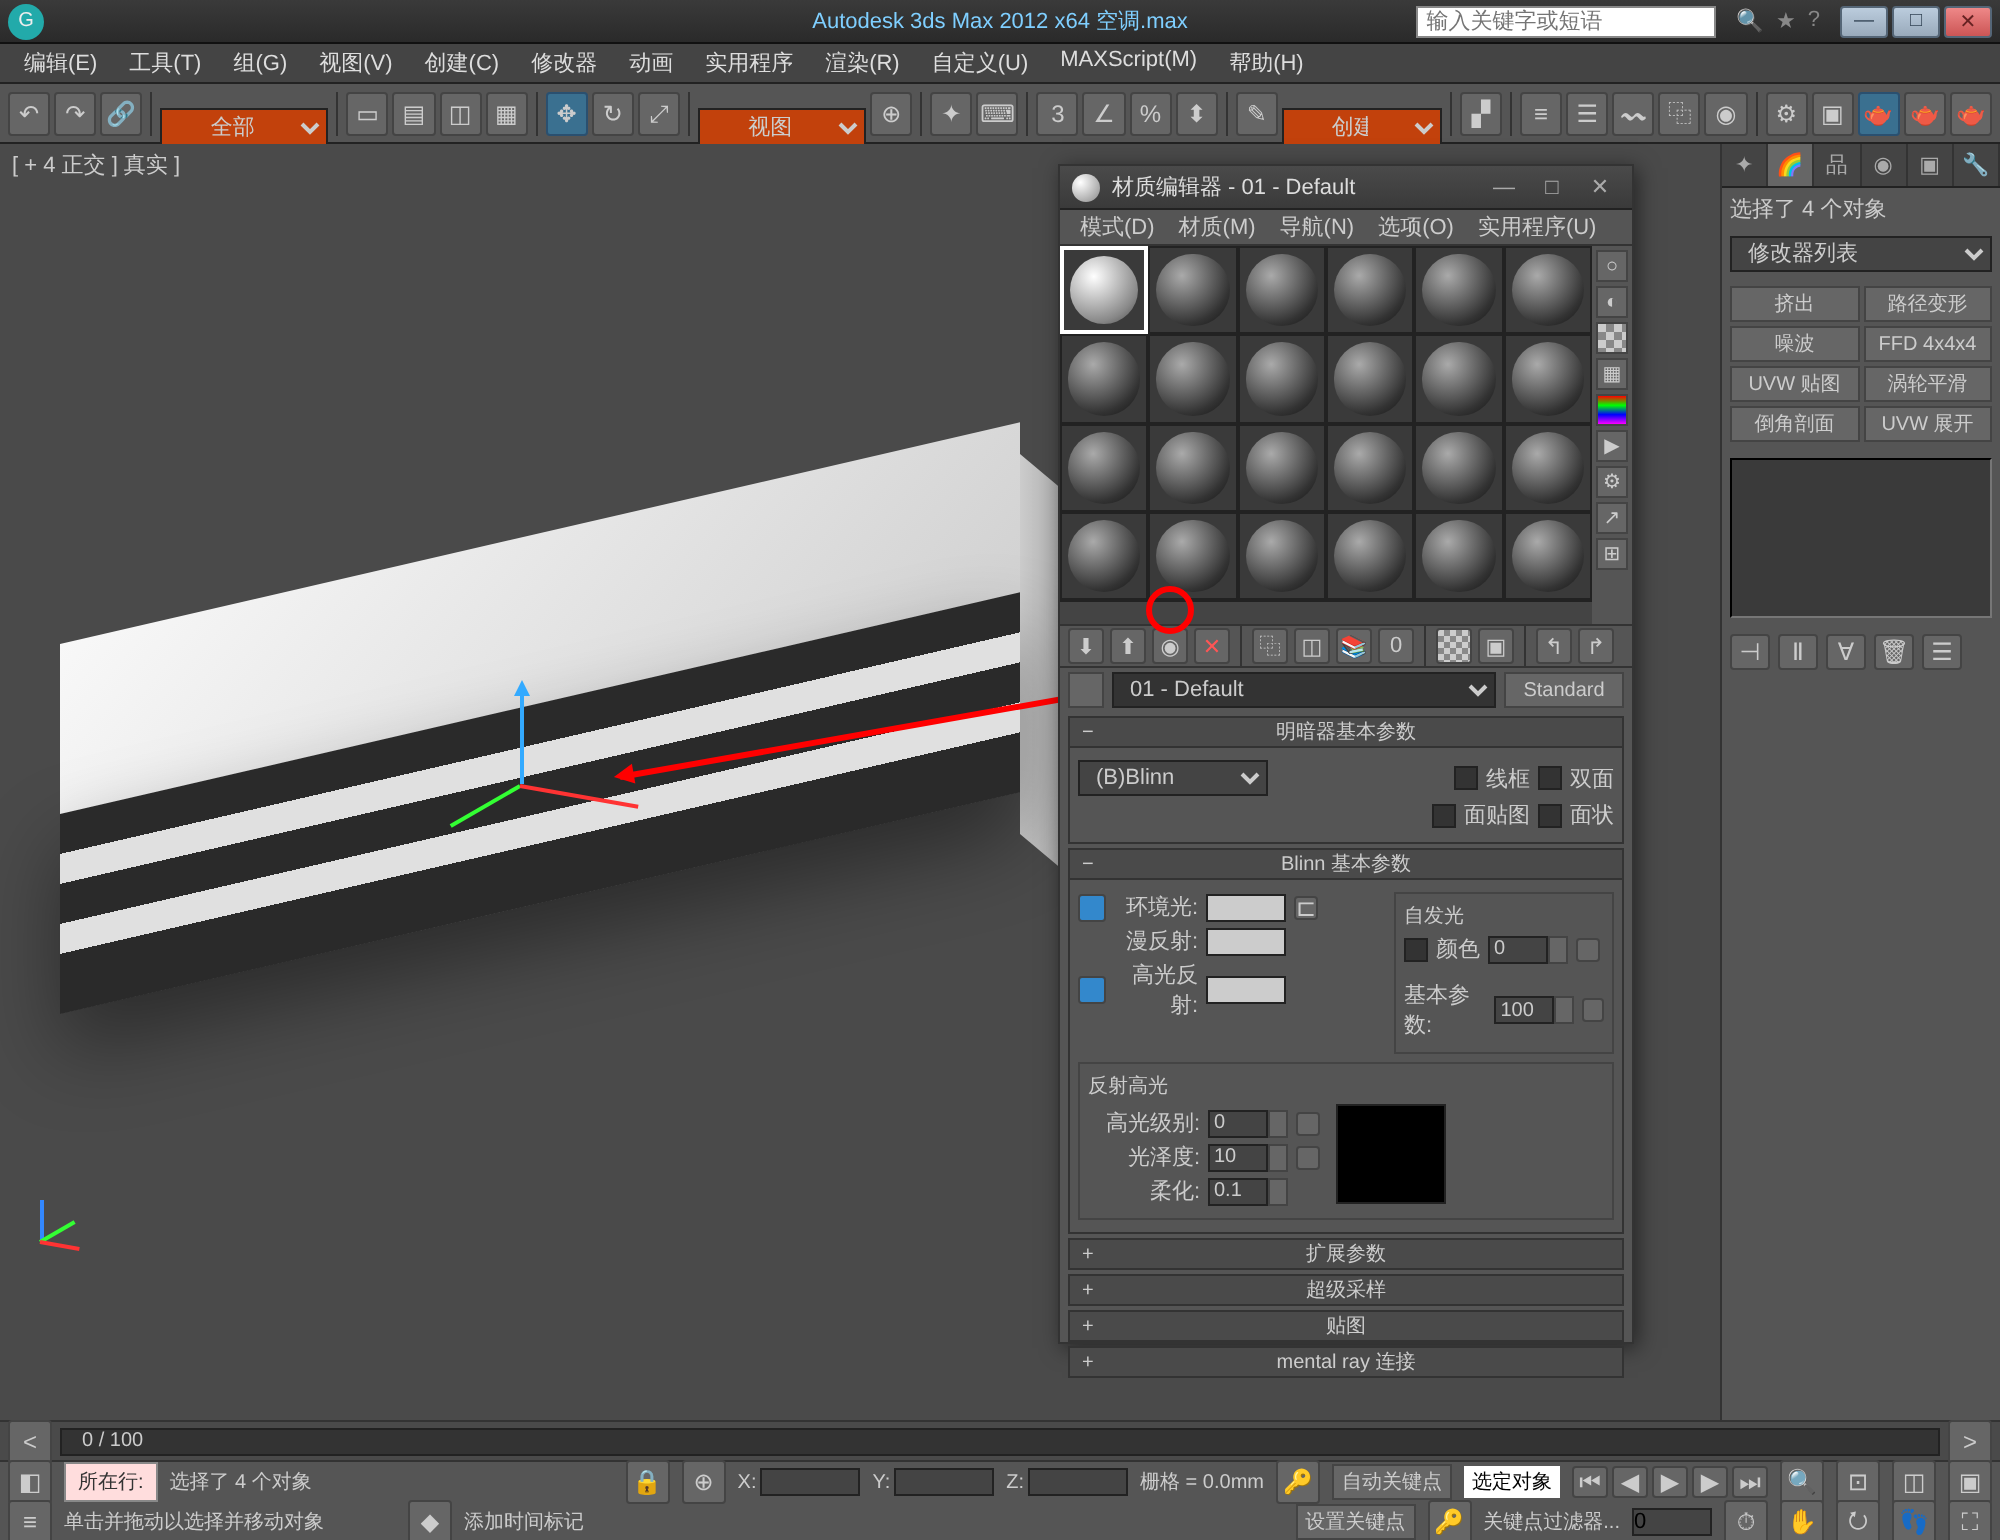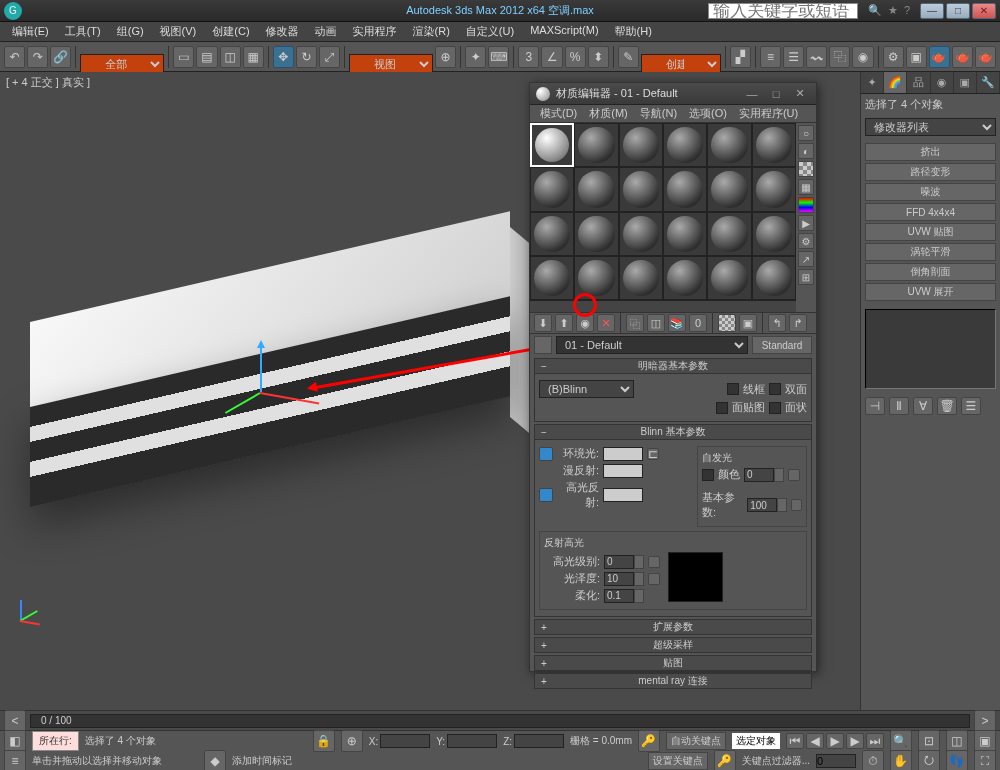--- a/index.html
+++ b/index.html
@@ -3,21 +3,21 @@
 <meta charset="utf-8">
 <style>
 * { margin: 0; padding: 0; box-sizing: border-box; font-family: "Microsoft YaHei", sans-serif; font-size: 11px; user-select: none; }
 body { width: 1000px; height: 770px; background: #5a5a5a; color: #ccc; overflow: hidden; position: relative; }
 
 
 .titlebar { height: 22px; background: linear-gradient(#3a3a3a,#2a2a2a); display: flex; align-items: center; padding: 0 4px; border-bottom: 1px solid #111; }
 .titlebar .app-icon { width: 18px; height: 18px; background: #2aa; border-radius: 50%; display: flex; align-items: center; justify-content: center; color: #eee; font-size: 10px; margin-right: 8px; }
 .titlebar .title { position: absolute; left: 50%; transform: translateX(-50%); color: #7fcfff; font-size: 11px; }
 .titlebar .search-box { margin-left: auto; }
-.titlebar .search-box input { width: 150px; height: 16px; background: #fff; border: 1px solid #888; padding: 0 4px; font-size: 17px; }
+.titlebar .search-box input { width: 150px; height: 16px; background: #fff; border: 1px solid #888; padding: 0 4px; font-size: 11px; }
 .titlebar .tb-icons { display: flex; gap: 6px; margin: 0 10px; }
 .titlebar .tb-icons span { color: #888; cursor: pointer; }
 .win-controls { display: flex; gap: 2px; }
 .win-controls div { width: 24px; height: 16px; background: linear-gradient(#bcd,#9ab); border: 1px solid #567; border-radius: 2px; display: flex; align-items: center; justify-content: center; color: #345; cursor: pointer; font-size: 10px; }
 .win-controls .close { background: linear-gradient(#e88,#c55); color: #622; }
 
 
 .menubar { height: 20px; background: #444; display: flex; align-items: flex-start; padding: 0 4px; border-bottom: 1px solid #222; }
 .menubar .menu-item { padding: 2px 8px; color: #ddd; cursor: pointer; }
 
@@ -58,21 +58,21 @@
 .world-axis .wx { position: absolute; width: 20px; height: 2px; background: #f33; left: 10px; top: 20px; transform: rotate(10deg); transform-origin: left; }
 
 
 .cmd-panel { position: absolute; top: 72px; right: 0; width: 140px; bottom: 60px; background: #555; border-left: 1px solid #333; }
 .cmd-tabs { display: flex; height: 22px; background: #444; border-bottom: 1px solid #222; }
 .cmd-tab { flex: 1; display: flex; align-items: center; justify-content: center; border-right: 1px solid #333; cursor: pointer; color: #aaa; }
 .cmd-tab.act { background: #666; color: #fc5; }
 .cmd-row { display: flex; align-items: center; padding: 3px 4px; gap: 4px; }
 .cmd-label { color: #ccc; font-size: 11px; }
 .cmd-select { flex:1; height: 18px; background: #444; border: 1px solid #222; color: #ccc; padding: 0 4px; }
-.mod-buttons { display: grid; grid-template-columns: 1fr; gap: 2px; padding: 4px; }
+.mod-buttons { display: grid; grid-template-columns: 1fr 1fr; gap: 2px; padding: 4px; }
 .mod-btn { height: 18px; background: #666; border: 1px solid #444; color: #ccc; display: flex; align-items: center; justify-content: center; cursor: pointer; font-size: 10px; }
 .mod-stack { margin: 4px; height: 80px; background: #3a3a3a; border: 1px inset #222; }
 .mod-toolbar { display: flex; gap: 4px; padding: 4px; }
 .mod-toolbar .tb-btn { width: 20px; height: 18px; }
 
 
 .material-editor { position: absolute; left: 529px; top: 82px; width: 288px; height: 590px; background: #555; border: 1px solid #333; box-shadow: 2px 2px 10px rgba(0,0,0,0.5); z-index: 100; }
 .me-title { height: 22px; background: linear-gradient(#4a4a4a,#3a3a3a); display: flex; align-items: center; padding: 0 6px; color: #ddd; border-bottom: 1px solid #222; }
 .me-title .icon { width: 14px; height: 14px; background: radial-gradient(circle at 30% 30%, #fff, #888); border-radius: 50%; margin-right: 6px; }
 .me-title .winbtn { margin-left: 4px; width: 20px; height: 16px; display: flex; align-items: center; justify-content: center; cursor: pointer; color: #aaa; }

